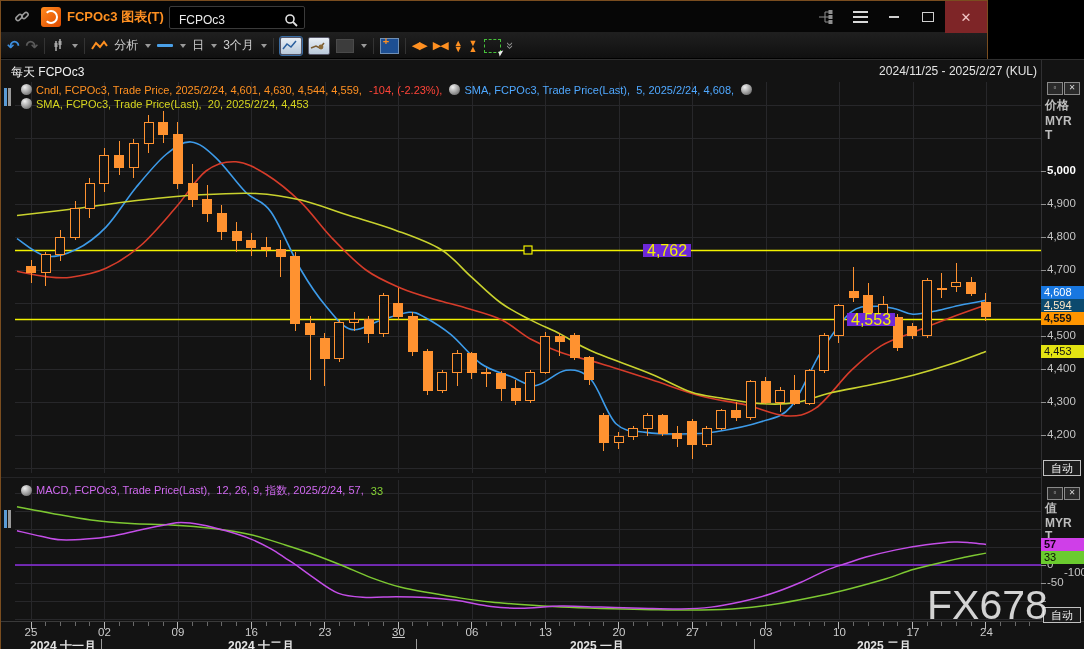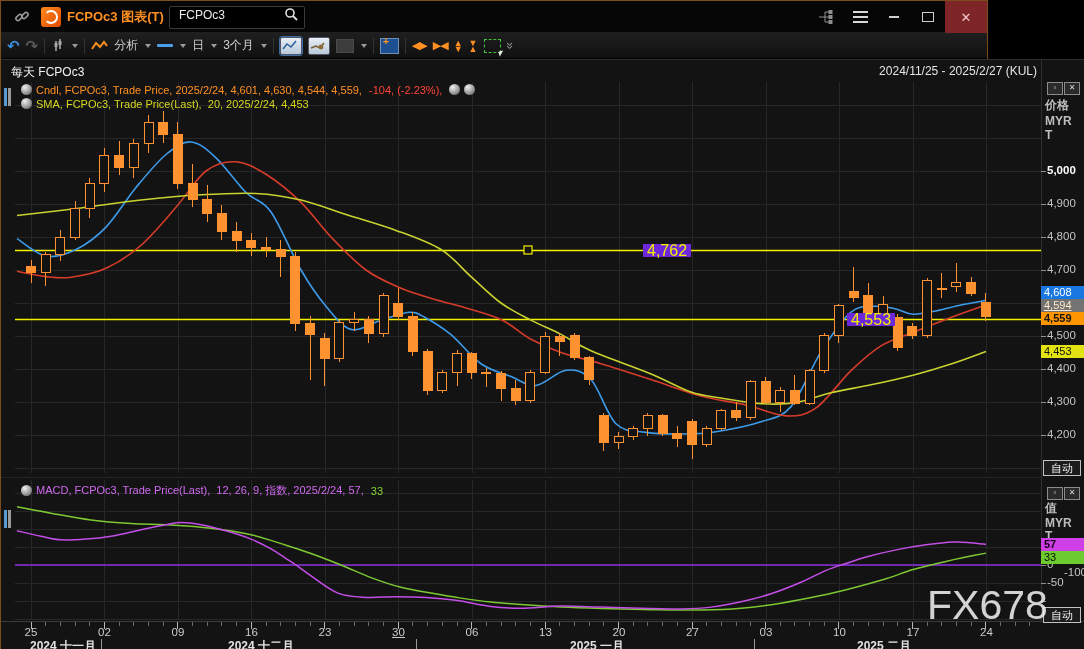--- a/index.html
+++ b/index.html
@@ -10,21 +10,21 @@
   #titlebar{position:absolute;left:0;top:0;width:100%;height:32px;background:#060606;
     border-bottom:1px solid #1f1f1f;box-sizing:border-box;}
   .tb-abs{position:absolute;top:0;height:32px;display:flex;align-items:center;}
   #link-ic{left:8px;width:26px;color:#9a9a9a;justify-content:center;}
   #appic{position:absolute;left:40px;top:6px;width:20px;height:20px;border-radius:3px;
     background:linear-gradient(135deg,#ff8a1e,#e04a00);display:flex;align-items:center;justify-content:center;}
   #appic i{display:block;width:10px;height:10px;border:2px solid #fff;border-radius:50%;border-left-color:transparent;}
   #wtitle{position:absolute;left:66px;top:0;height:32px;line-height:32px;color:#ff9021;
     font-weight:bold;font-size:13px;white-space:nowrap;}
   #searchbox{position:absolute;left:168px;top:5px;width:134px;height:21px;background:#000;
-    border:1px solid #3a3a3a;border-radius:2px;display:flex;align-items:flex-start;}
+    border:1px solid #3a3a3a;border-radius:2px;display:flex;align-items:flex-end;}
   #searchbox input{flex:1;background:transparent;border:0;outline:none;color:#ececec;
     font-size:12px;padding-left:9px;font-family:inherit;width:100px;}
   .winctl{position:absolute;right:0;top:0;height:32px;display:flex;align-items:stretch;}
   .wbtn{width:34px;display:flex;align-items:center;justify-content:center;color:#cfcfcf;cursor:pointer;}
   .wbtn.close{width:42px;background:#7e2527;color:#f2c6c6;font-size:13px;}
   .hamb{display:flex;flex-direction:column;gap:3px;}
   .hamb i{display:block;width:15px;height:2px;background:#d8d8d8;}
   .mini{display:block;width:10px;height:2px;background:#cfcfcf;}
   .maxi{display:block;width:10px;height:8px;border:1px solid #cfcfcf;}
   
@@ -487,20 +487,21 @@
       </svg>
 
     <div class="ov" id="pane-title">每天 FCPOc3</div>
     <div class="ov" id="date-range">2024/11/25 - 2025/2/27 (KUL)</div>
 
     <div class="ov legend" id="leg1">
       <span class="eye"></span>
       <span class="lg-or">Cndl, FCPOc3, Trade Price, 2025/2/24, 4,601, 4,630, 4,544, 4,559, </span>
       <span class="lg-rd">-104, (-2.23%), </span>
       <span class="eye"></span>
+      <span class="lg-bl">SMA, FCPOc3, Trade Price(Last),  5, 2025/2/24, 4,608, </span>
       <span class="eye"></span>
     </div>
     <div class="ov legend" id="leg2">
       <span class="eye"></span>
       <span class="lg-yl">SMA, FCPOc3, Trade Price(Last),  20, 2025/2/24, 4,453</span>
     </div>
     <div class="ov legend" id="legm">
       <span class="eye"></span>
       <span class="lg-mg">MACD, FCPOc3, Trade Price(Last),  12, 26, 9, 指数, 2025/2/24, 57, </span>
       <span class="lg-gr">33</span>
@@ -520,21 +521,21 @@
       <div class="autobtn" style="top:400px">自动</div>
     <div class="axlab strong" style="top: 103px;">5,000</div>
         <div class="axlab" style="top: 136px;">4,900</div>
         <div class="axlab" style="top: 169px;">4,800</div>
         <div class="axlab" style="top: 202px;">4,700</div>
         <div class="axlab" style="top: 268px;">4,500</div>
         <div class="axlab" style="top: 301px;">4,400</div>
         <div class="axlab" style="top: 334px;">4,300</div>
         <div class="axlab" style="top: 367px;">4,200</div>
         <div class="badge" style="top: 226px; background: rgb(24, 119, 224); color: rgb(255, 255, 255);">4,608</div>
-        <div class="badge" style="top: 239px; background: #737373; color: rgb(255, 233, 200); text-decoration: underline;">4,594</div>
+        <div class="badge" style="top: 239px; background: #0c4a6e; color: rgb(255, 233, 200); text-decoration: underline;">4,594</div>
         <div class="badge" style="top: 252px; background: rgb(255, 149, 0); color: rgb(20, 20, 20); font-weight: bold;">4,559</div>
         <div class="badge" style="top: 285px; background: rgb(227, 227, 18); color: rgb(20, 20, 20);">4,453</div>
       </div>
 
     <div class="axcol" id="macd-axis-col">
       <div class="minibtn" style="left:6px;top:427px">▫</div>
       <div class="minibtn" style="left:23px;top:427px">✕</div>
       <div class="axhead" style="top:441px">值</div>
       <div class="axhead" style="top:456px">MYR</div>
       <div class="axhead" style="top:469px">T</div>

